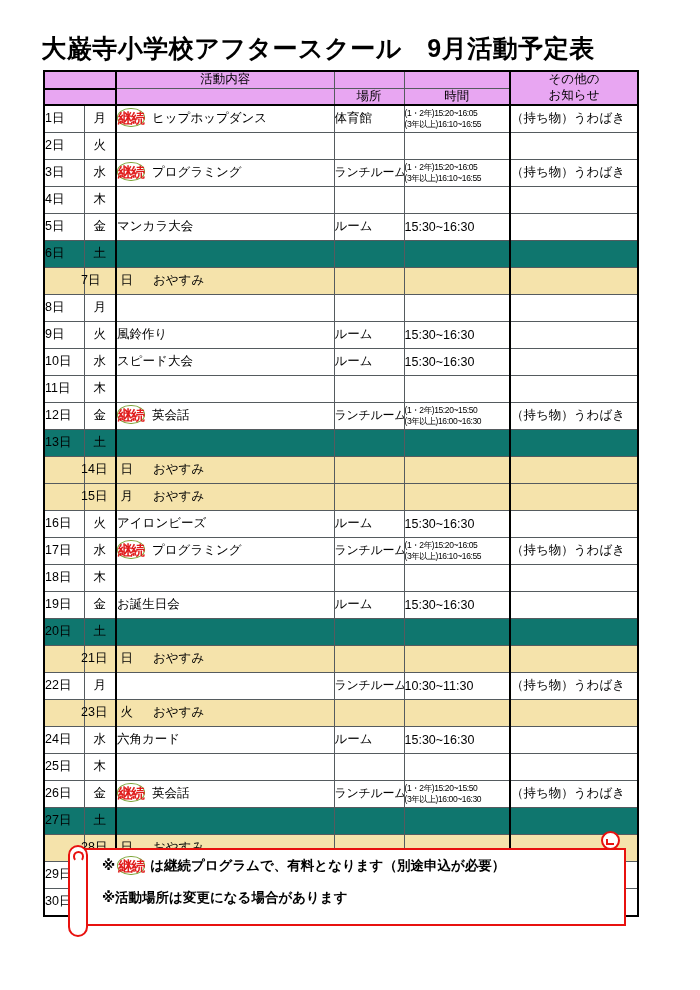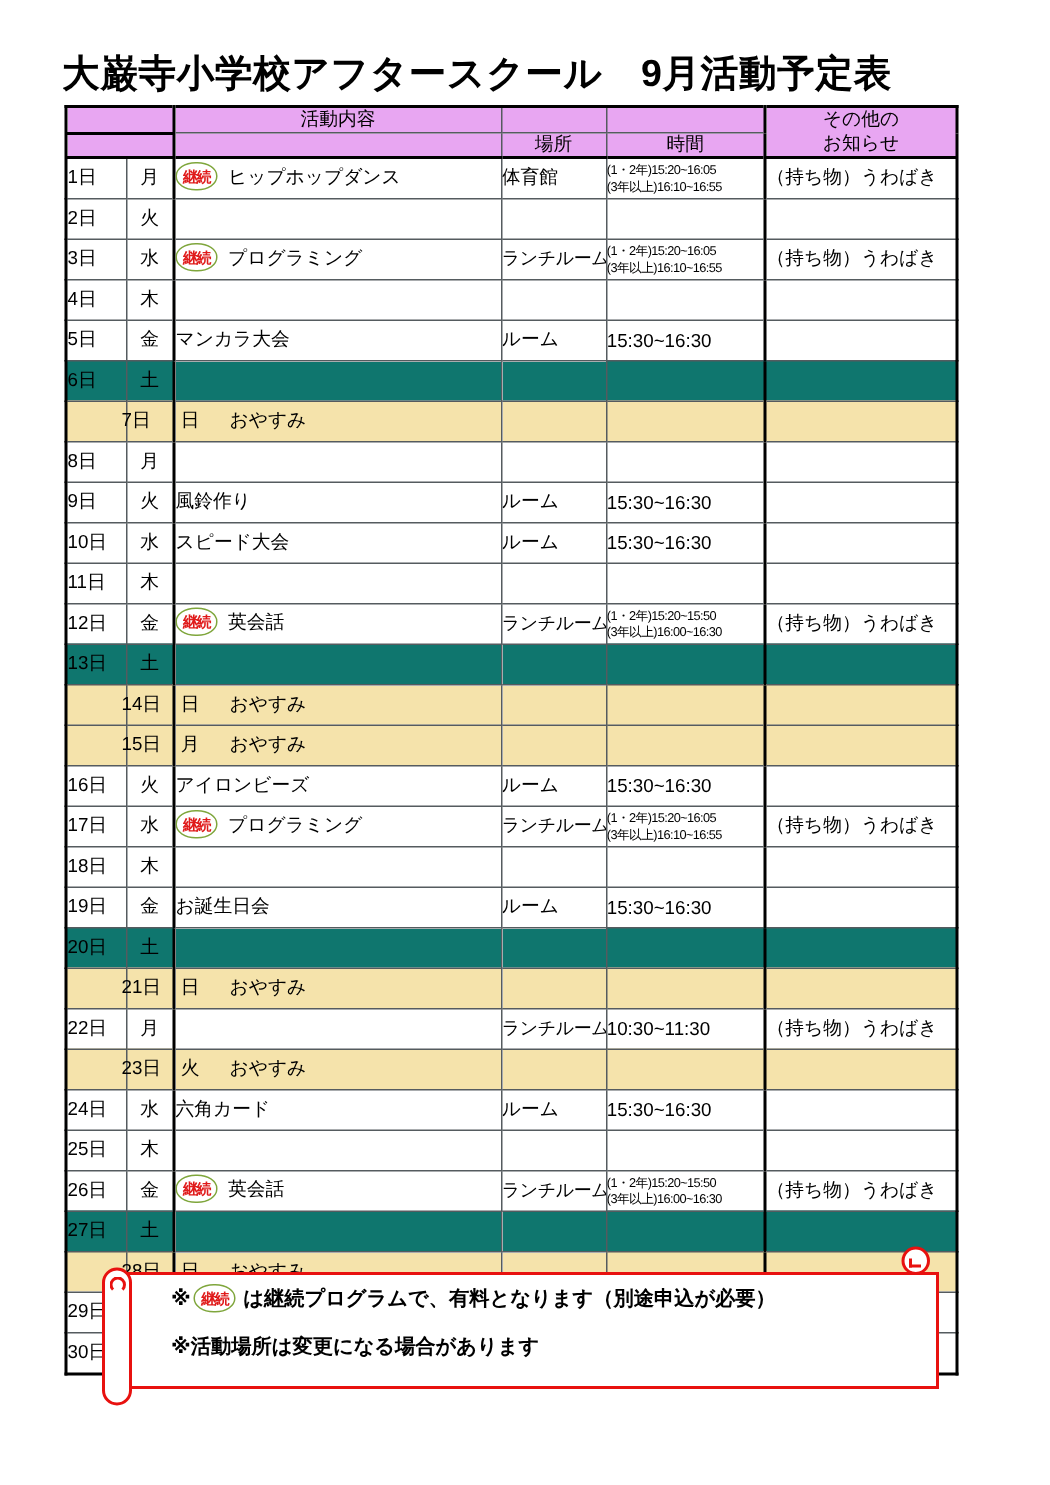--- a/index.html
+++ b/index.html
@@ -137,21 +137,21 @@
   tr.holiday td { background: #f5e3ab; padding-left: 36px; }
   tr.normal td { background: #ffffff; }
 
   
   .badge {
     display: inline-block;
     width: 28px;
     height: 19px;
     line-height: 19px;
     text-align: center;
-    font-size: 10px;
+    font-size: 14px;
     font-weight: 700;
     color: #e01b1b;
     border: 1.6px solid #7fa63c;
     border-radius: 48%;
     vertical-align: middle;
     position: relative;
     top: -1px;
     margin-right: 7px;
     letter-spacing: -1px;
     box-sizing: border-box;
@@ -231,21 +231,20 @@
     top: 14px;
     right: 10px;
   }
   .note-line {
     font-size: 13.5px;
     font-weight: 700;
     line-height: 1;
     margin-bottom: 15px;
     white-space: nowrap;
     color: #000;
-    margin-left: 12px;
   }
 </style>
 </head>
 <body>
 
 <div class="page">
 
   <div class="title">大巌寺小学校アフタースクール　9月活動予定表</div>
 
   <div class="sched-wrap">

